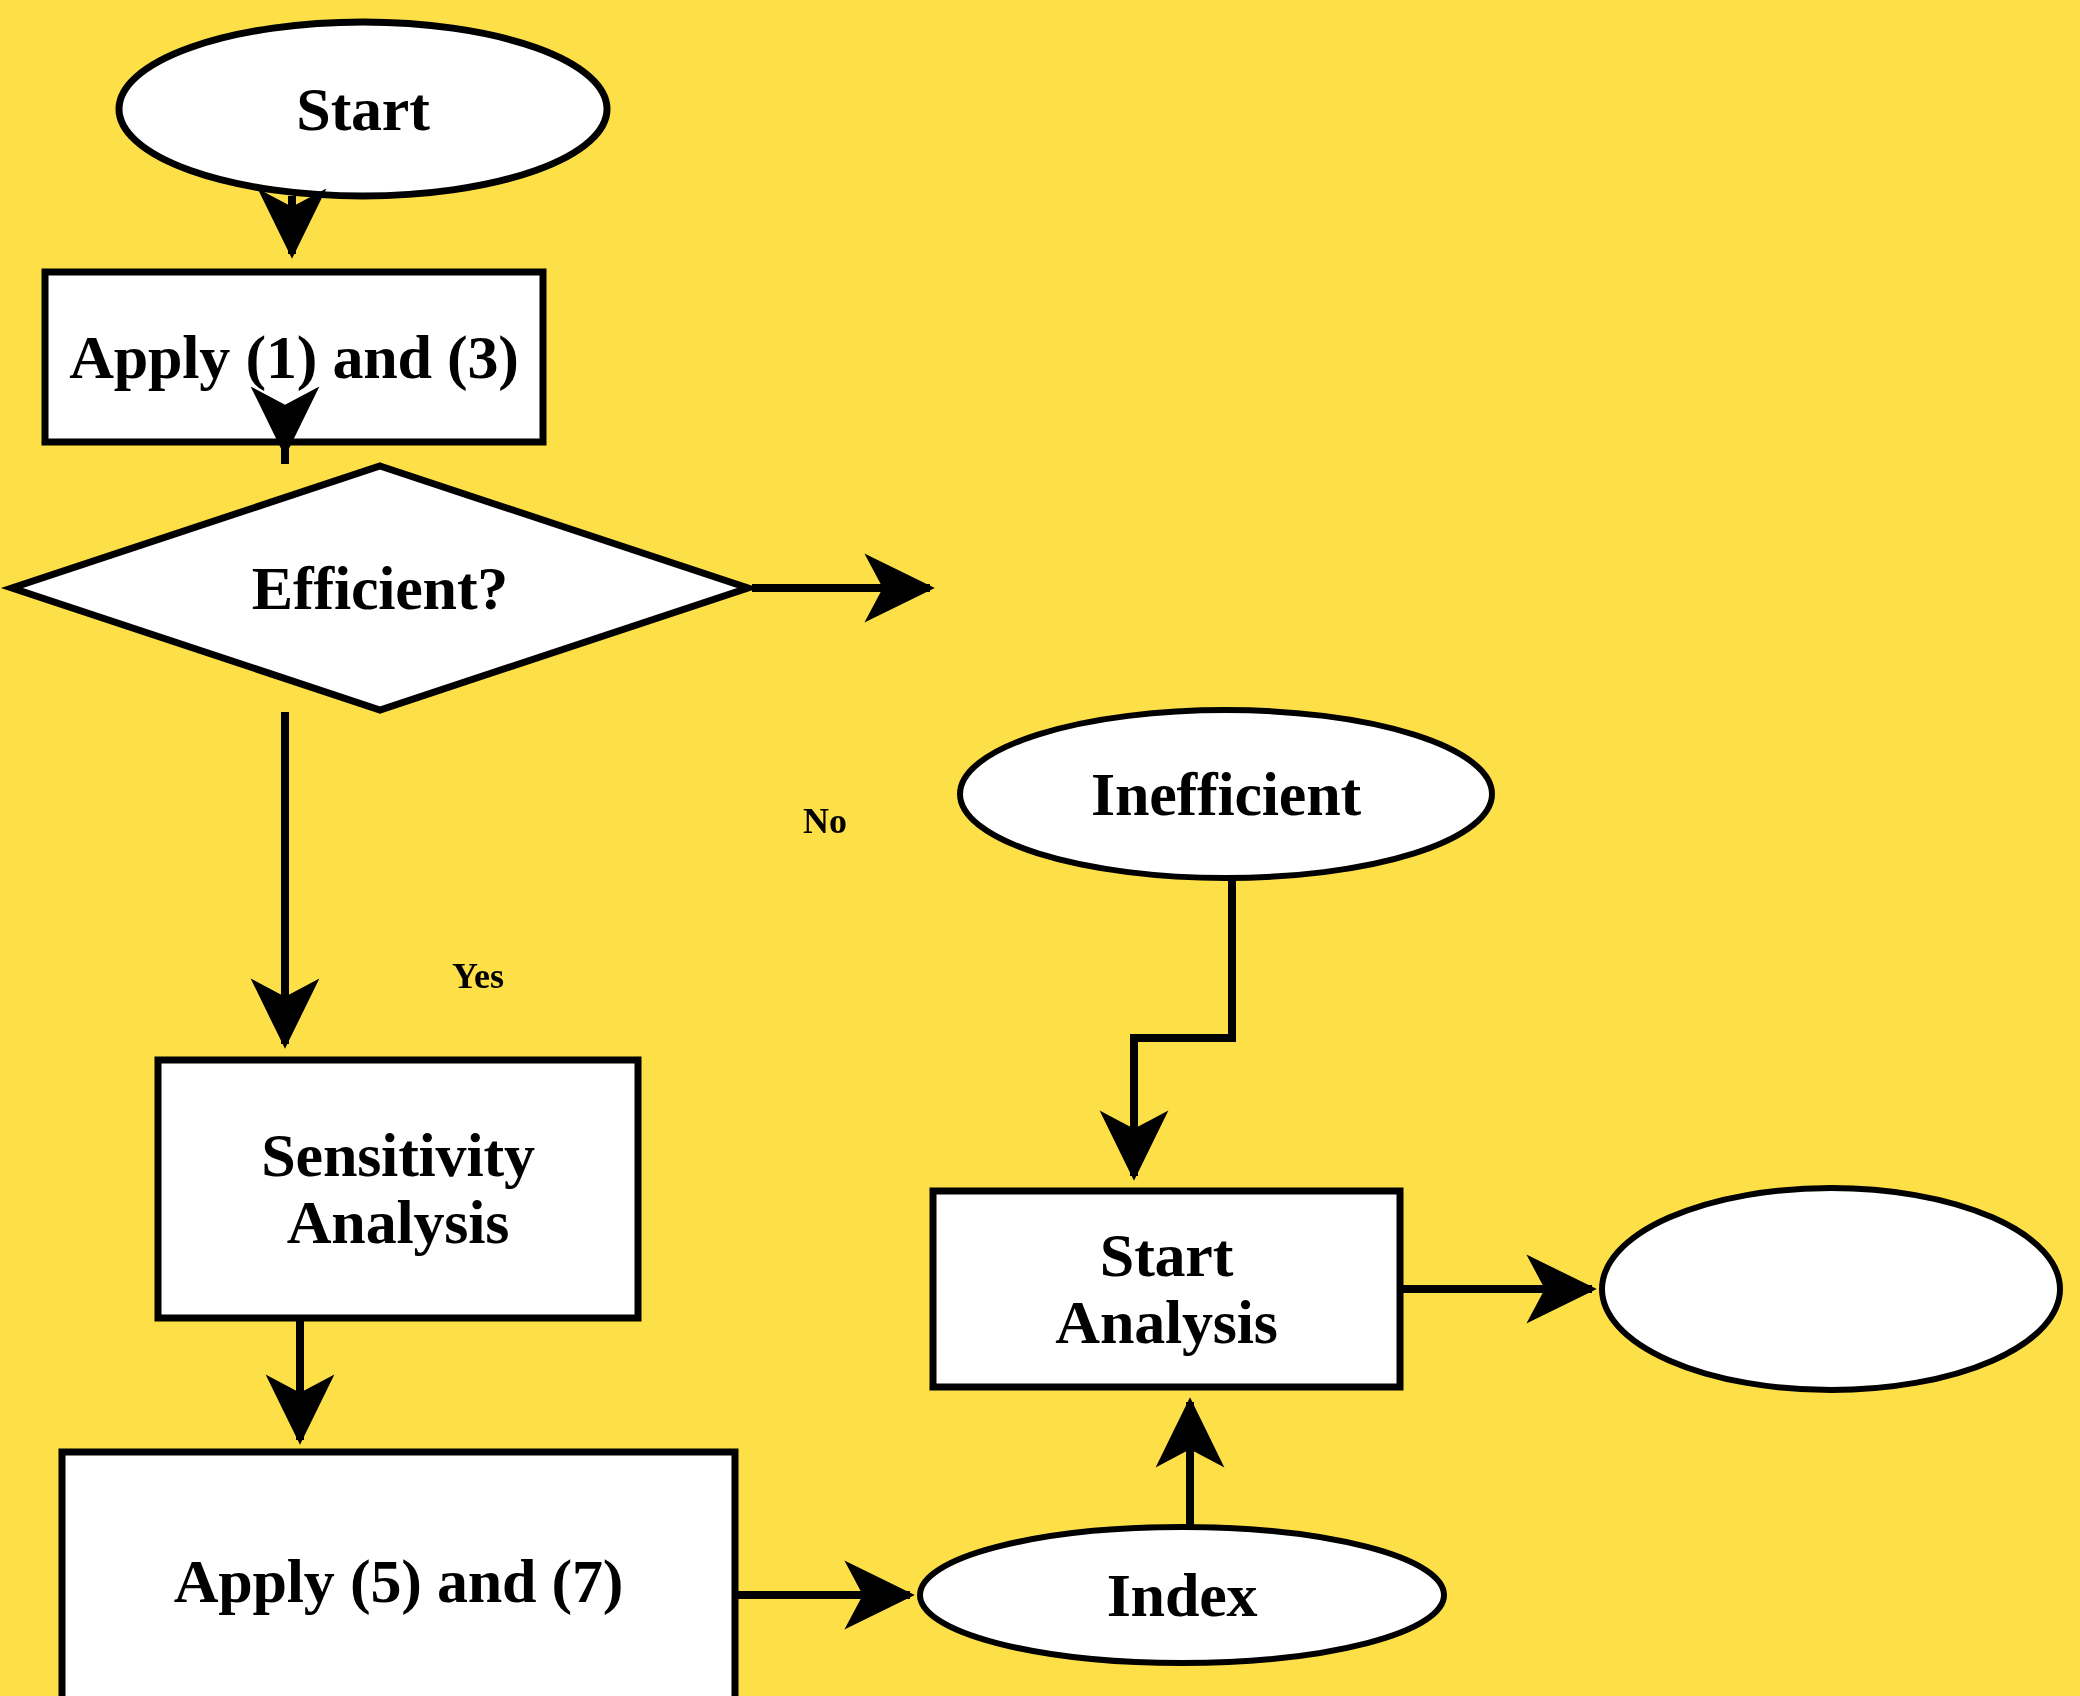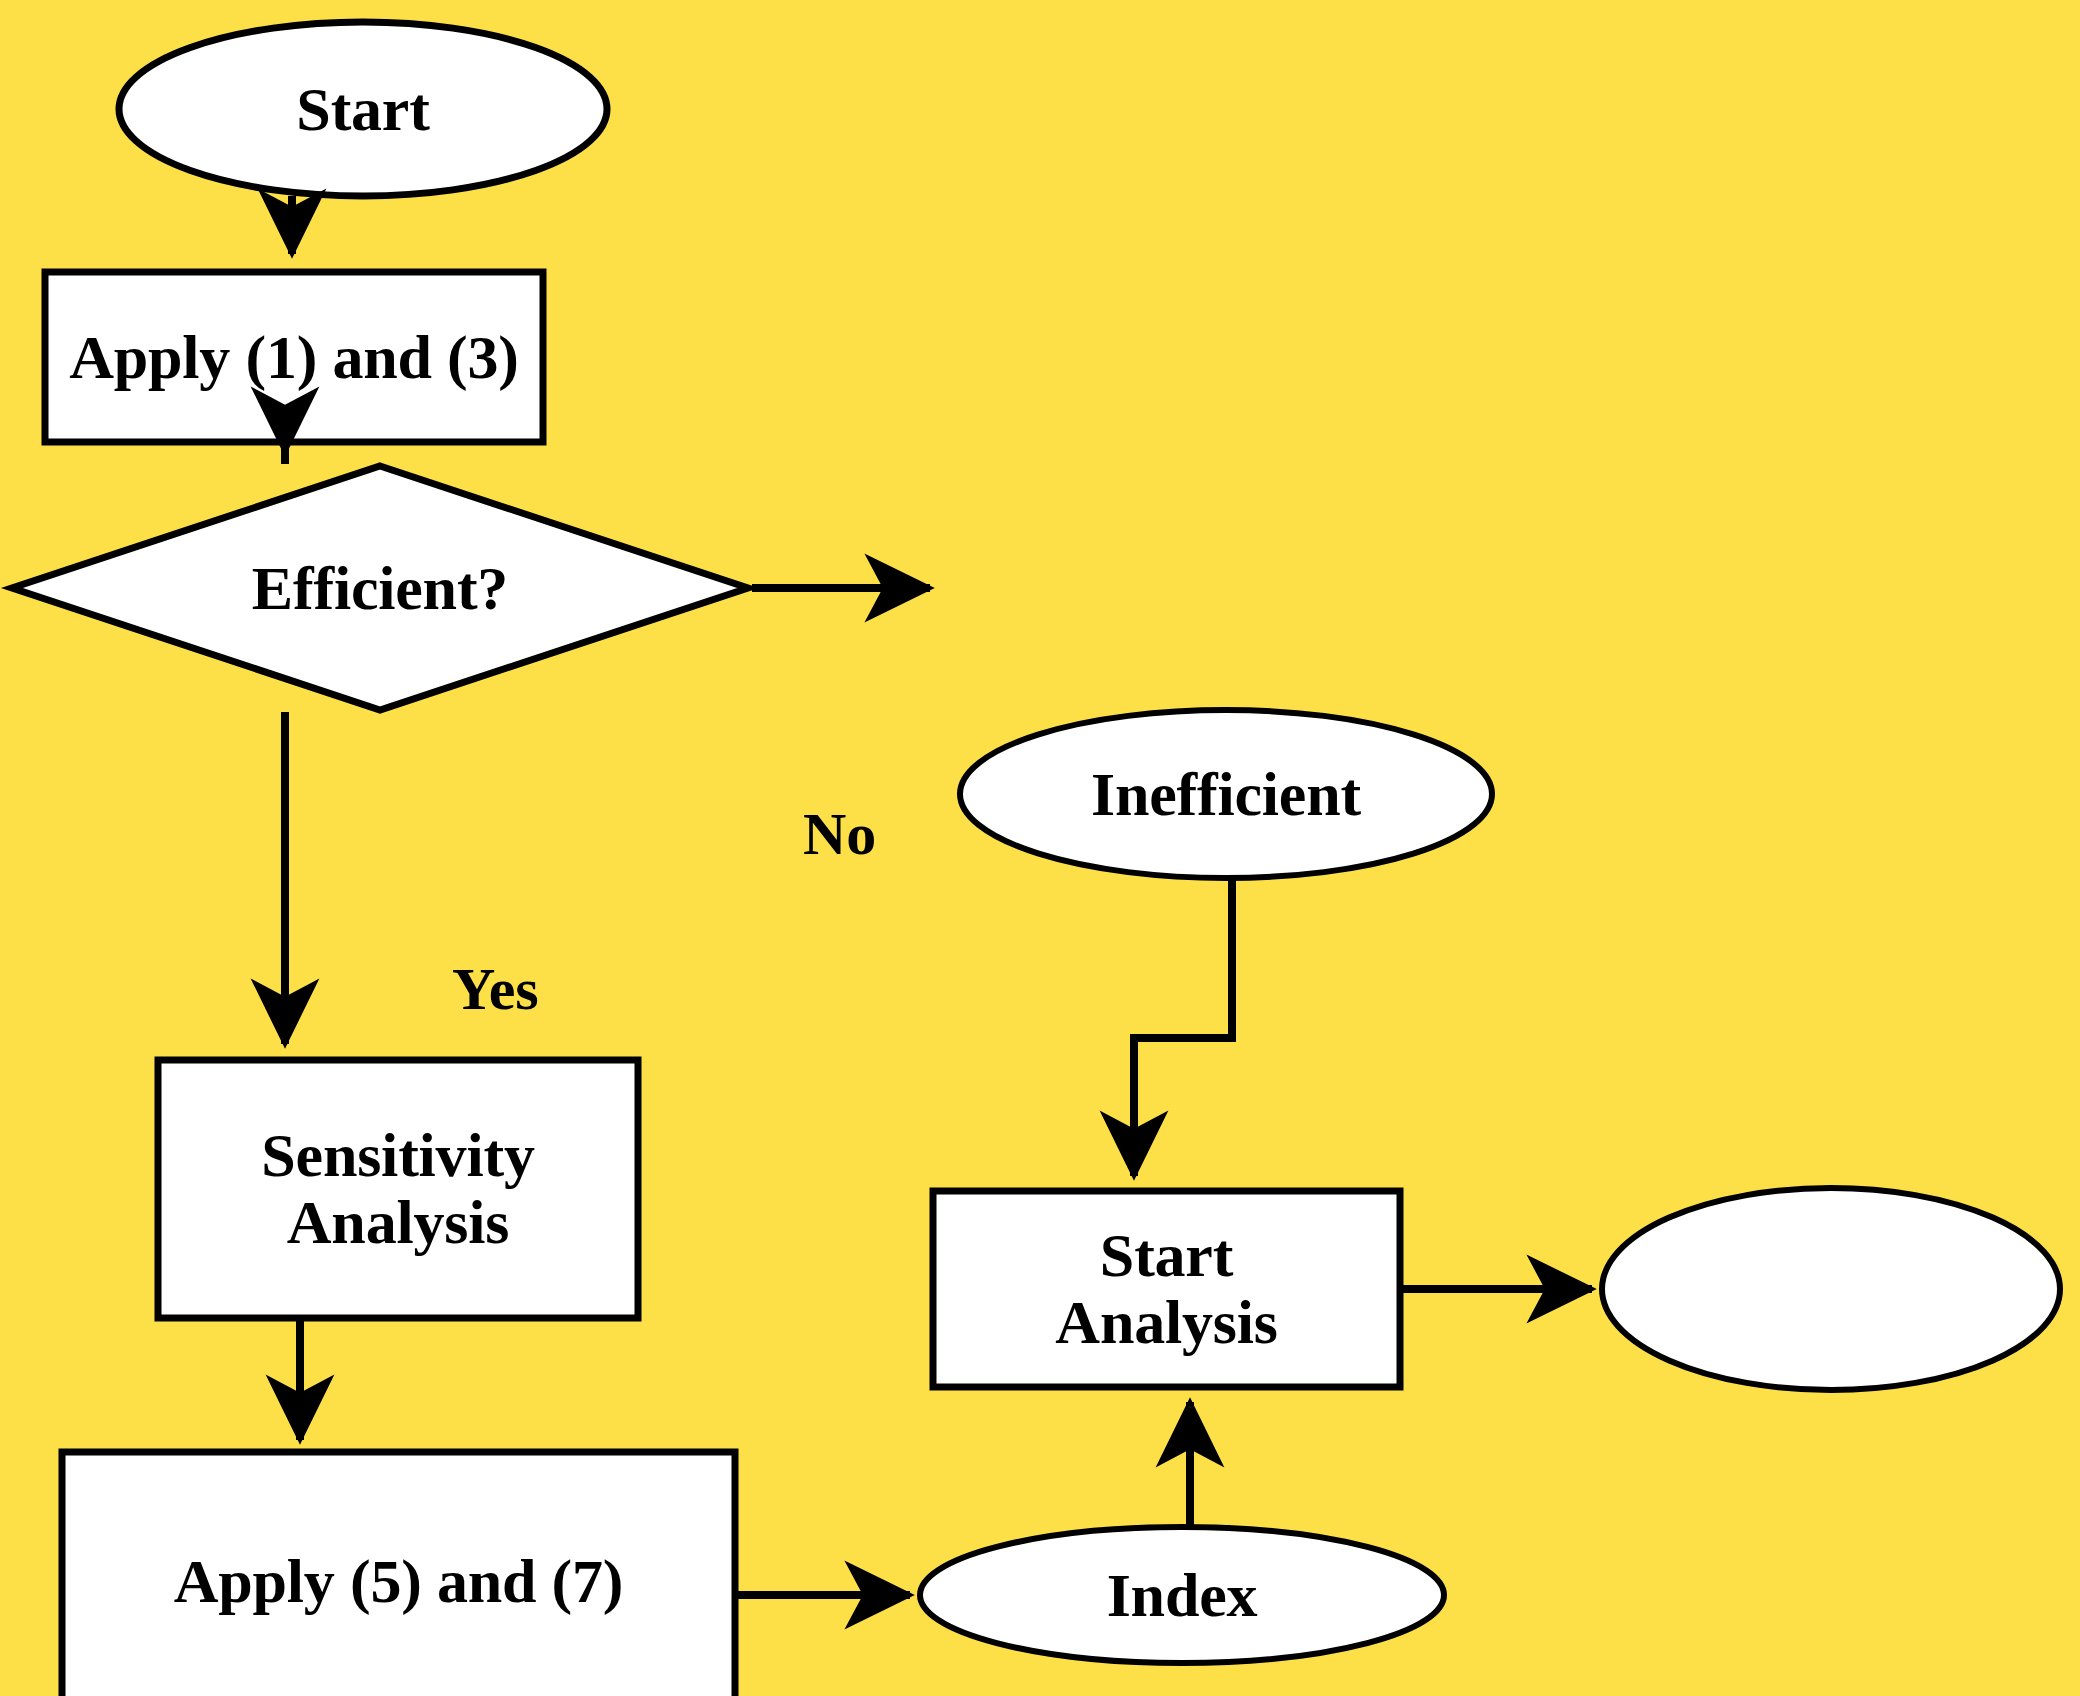--- a/index.html
+++ b/index.html
@@ -52,21 +52,21 @@
     white-space: pre-line;
     pointer-events: none;
   }
   .edge-label {
     position: absolute;
     font-weight: bold;
     color: #000000;
     white-space: nowrap;
   }
   .fs-main { font-size: 62px; }
-  .fs-edge { font-size: 60px; }
+  .fs-edge { font-size: 36px; }
 </style>
 </head>
 <body>
 
 <div id="stage">
 
   <svg id="flow-svg" viewBox="0 0 2080 1696">
     <defs>
       <marker id="arrowhead" markerWidth="10" markerHeight="9" refX="8.6" refY="4.5" orient="auto" markerUnits="strokeWidth">
         <path d="M 0.4,0.2 L 9.2,4.5 L 0.4,8.8 L 2.7,4.5 Z" fill="#000000"></path>

